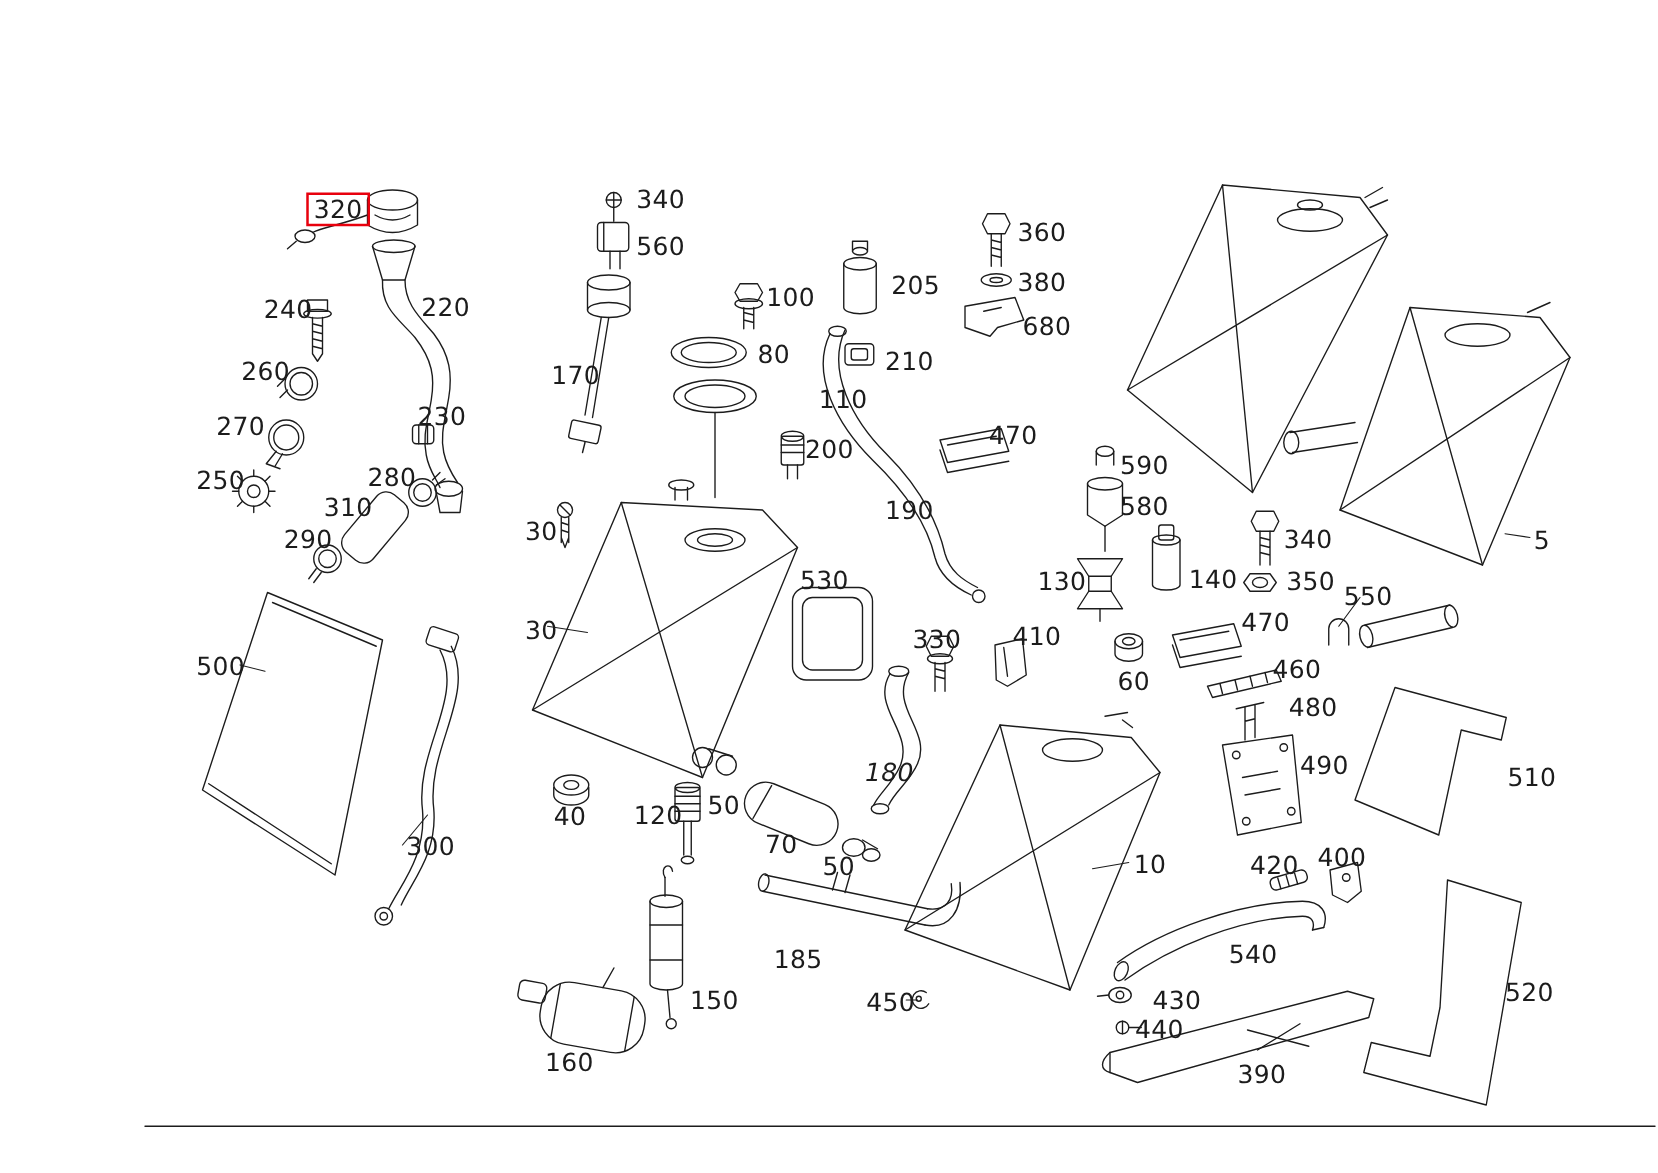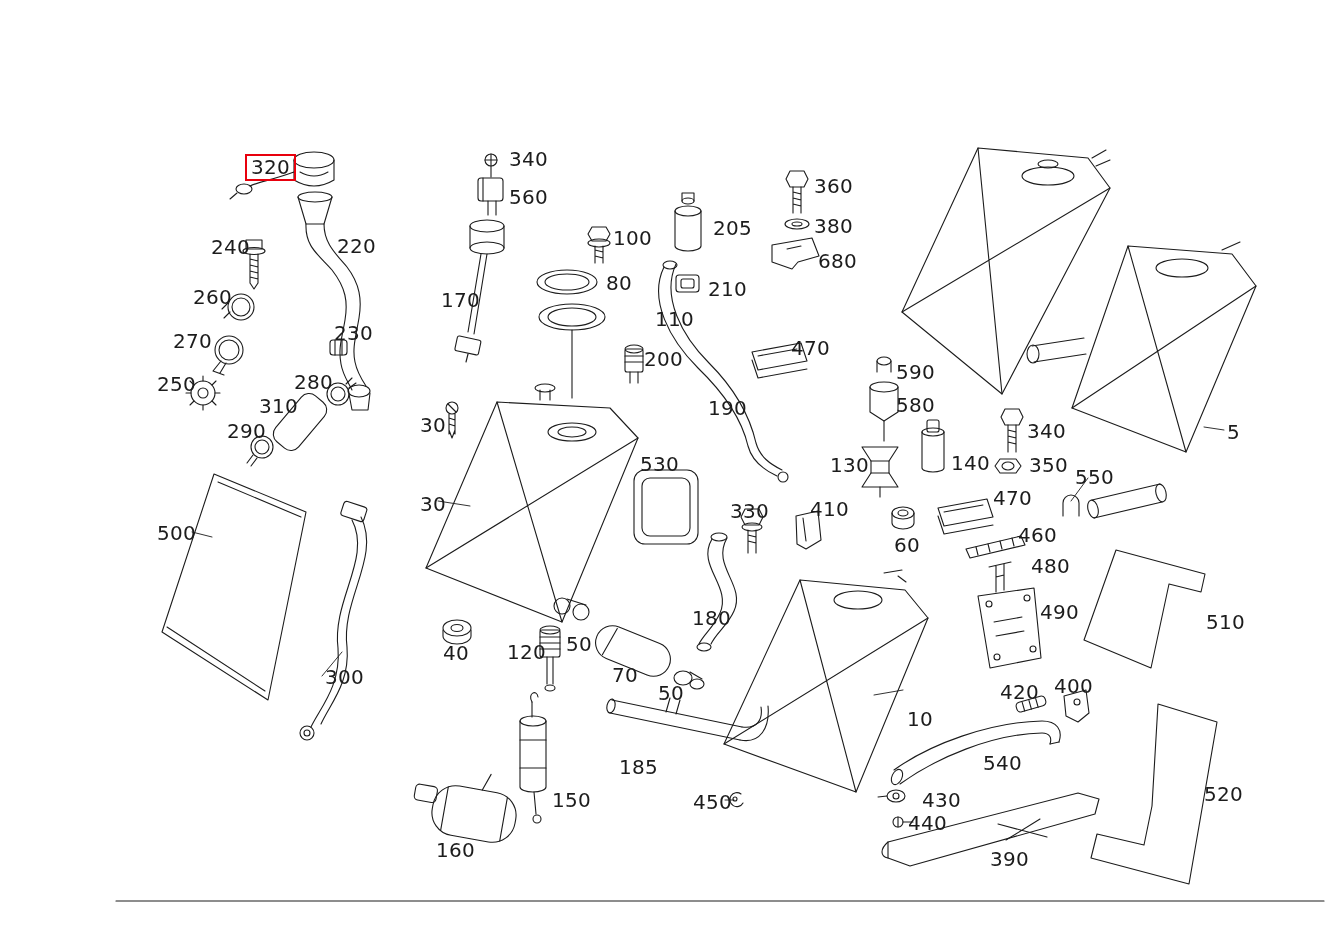--- a/index.html
+++ b/index.html
@@ -421,29 +421,29 @@
       <span class="part-label" style="left: 1075px; top: 466px;">550</span>
       <span class="part-label" style="left: 420px; top: 493px;">30</span>
       <span class="part-label" style="left: 993px; top: 487px;">470</span>
       <span class="part-label" style="left: 730px; top: 500px;">330</span>
       <span class="part-label" style="left: 810px; top: 498px;">410</span>
       <span class="part-label" style="left: 157px; top: 522px;">500</span>
       <span class="part-label" style="left: 894px; top: 534px;">60</span>
       <span class="part-label" style="left: 1018px; top: 524px;">460</span>
       <span class="part-label" style="left: 1031px; top: 555px;">480</span>
       <span class="part-label" style="left: 1040px; top: 601px;">490</span>
-      <span class="part-label" style="left: 692px; top: 607px;">180</span>
+      <span class="part-label" style="left: 692px; top: 607px; font-style: italic;">180</span>
       <span class="part-label" style="left: 1206px; top: 611px;">510</span>
       <span class="part-label" style="left: 566px; top: 633px;">50</span>
       <span class="part-label" style="left: 507px; top: 641px;">120</span>
       <span class="part-label" style="left: 443px; top: 642px;">40</span>
       <span class="part-label" style="left: 325px; top: 666px;">300</span>
       <span class="part-label" style="left: 612px; top: 664px;">70</span>
       <span class="part-label" style="left: 1054px; top: 675px; text-align: right;">400</span>
-      <span class="part-label" style="left: 907px; top: 680px; margin-top: 28px;">10</span>
+      <span class="part-label" style="left: 907px; top: 680px;">10</span>
       <span class="part-label" style="left: 1000px; top: 681px;">420</span>
       <span class="part-label" style="left: 658px; top: 682px;">50</span>
       <span class="part-label" style="left: 619px; top: 756px;">185</span>
       <span class="part-label" style="left: 983px; top: 752px;">540</span>
       <span class="part-label" style="left: 1204px; top: 783px;">520</span>
       <span class="part-label" style="left: 552px; top: 789px;">150</span>
       <span class="part-label" style="left: 693px; top: 791px;">450</span>
       <span class="part-label" style="left: 922px; top: 789px;">430</span>
       <span class="part-label" style="left: 908px; top: 812px;">440</span>
       <span class="part-label" style="left: 436px; top: 839px;">160</span>

